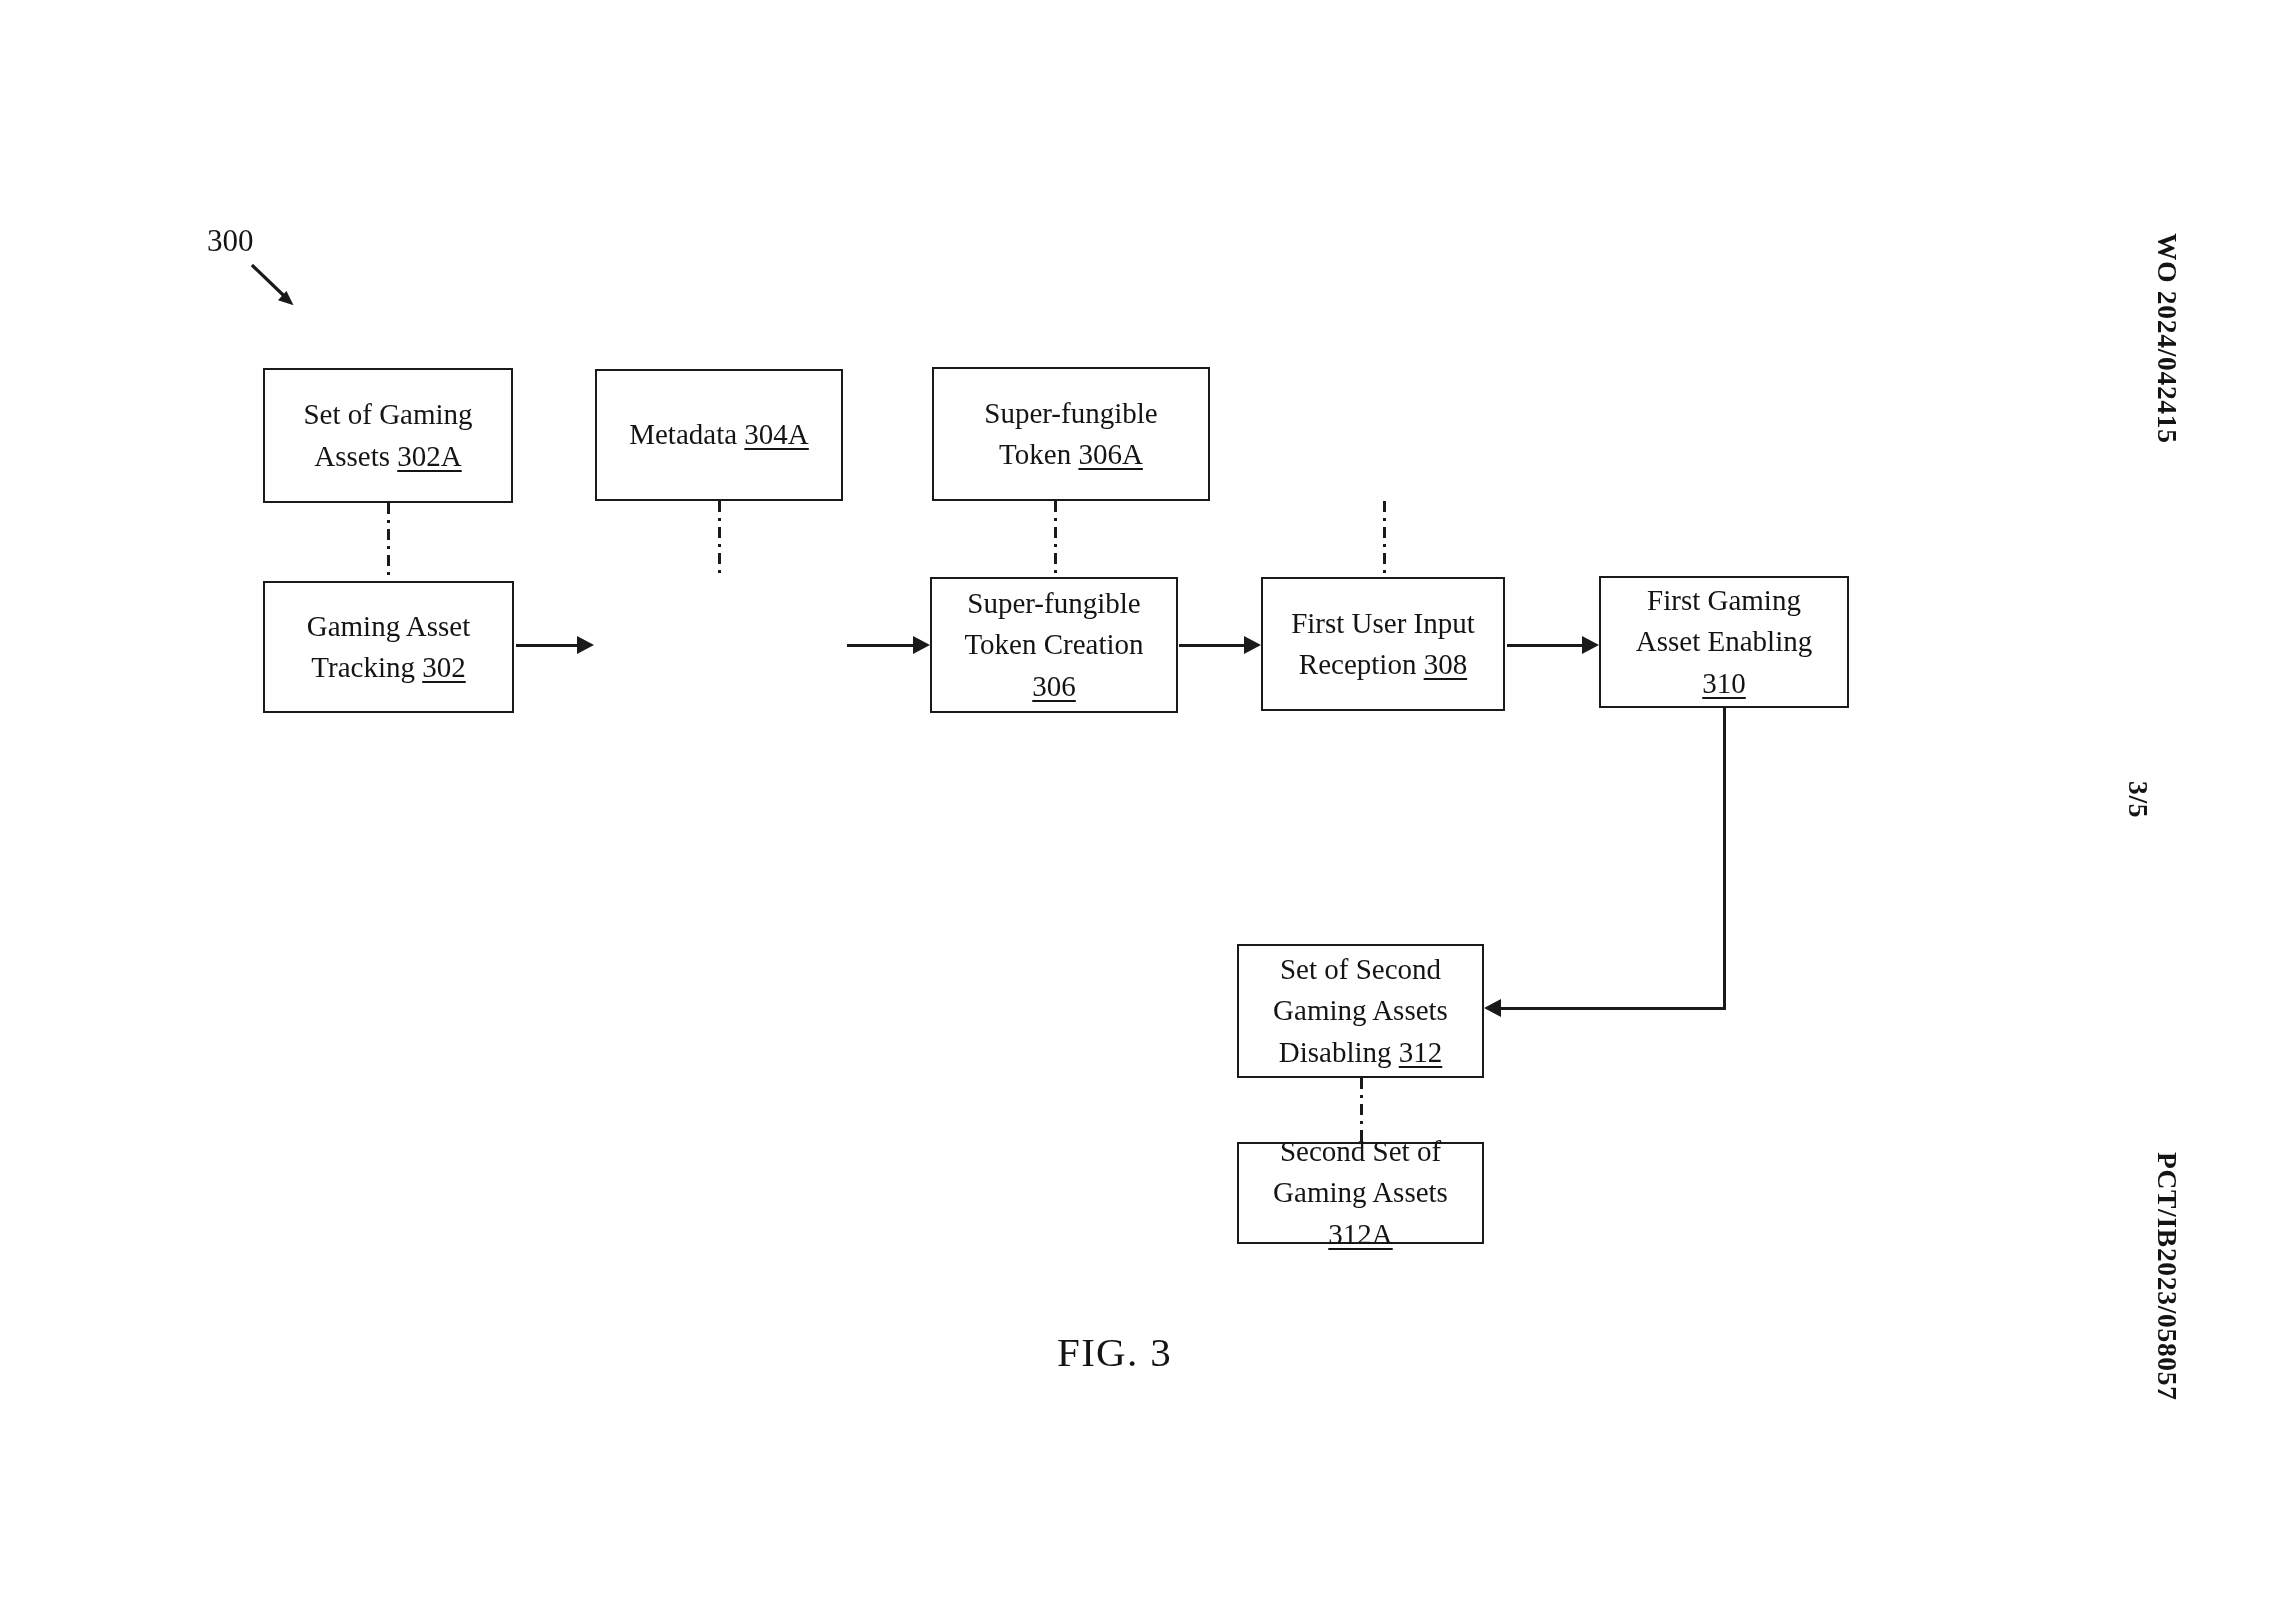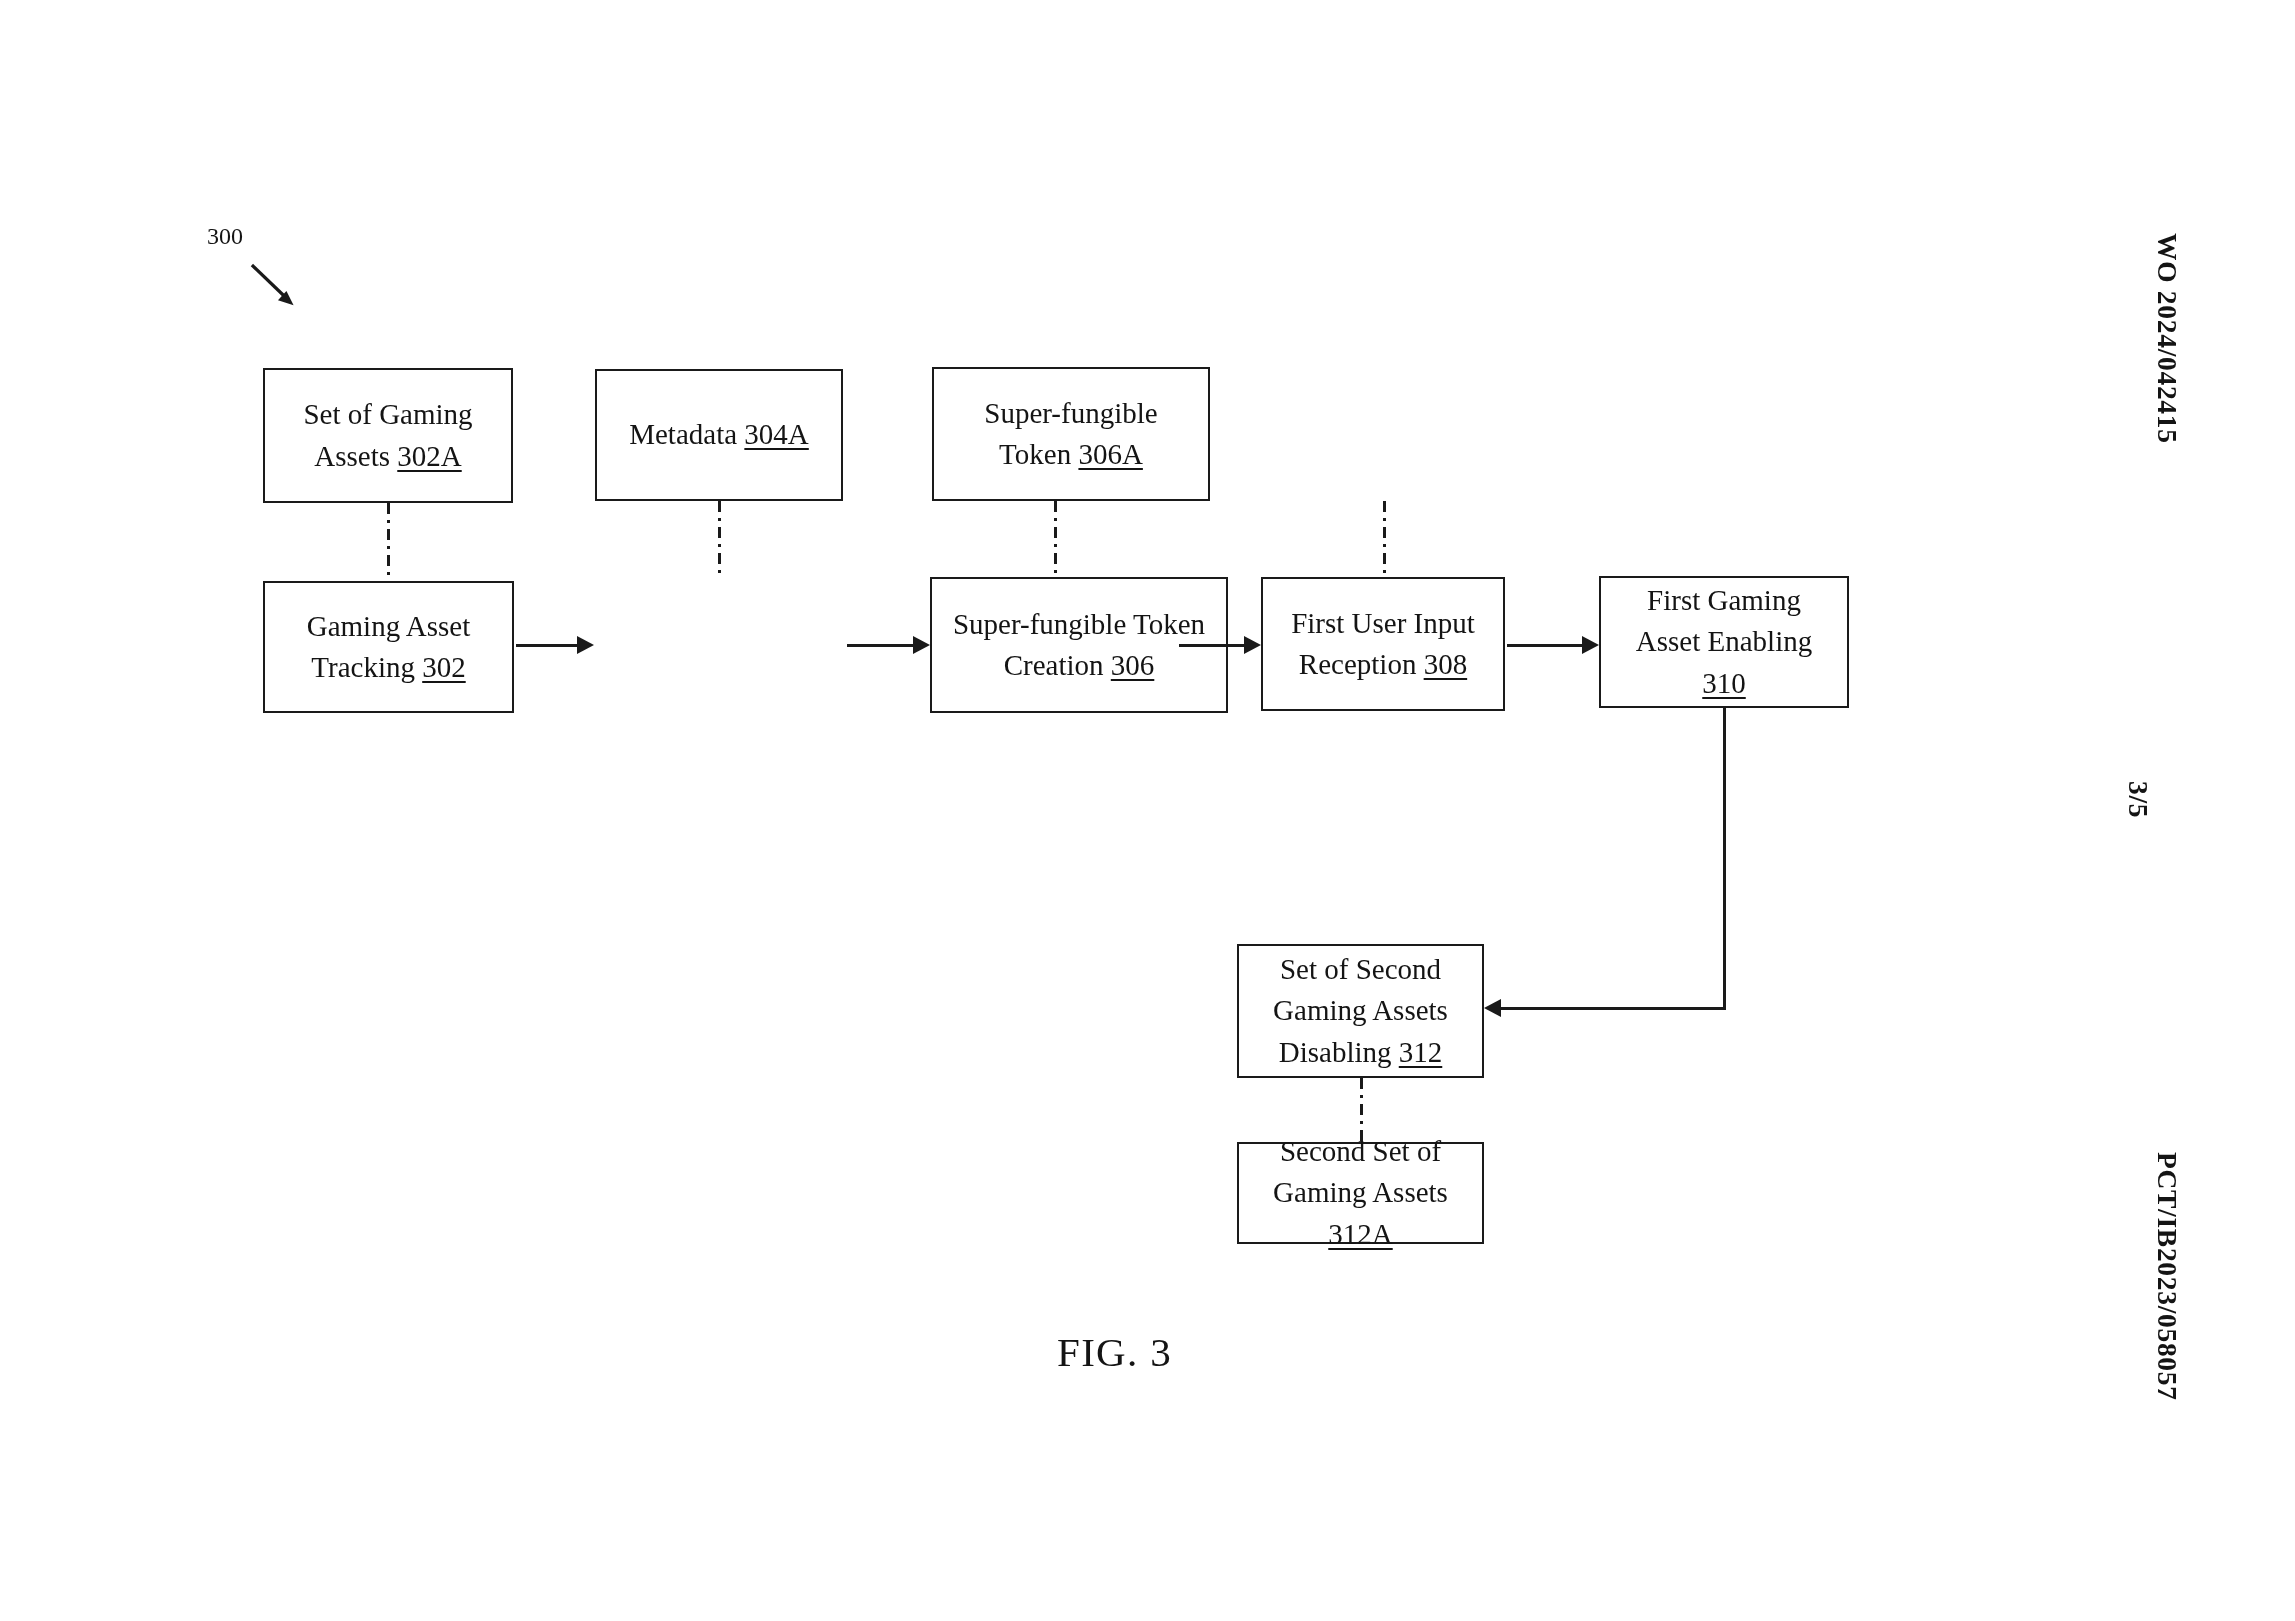--- a/index.html
+++ b/index.html
@@ -44,21 +44,21 @@
     border-top:9.8px solid transparent; border-bottom:9.8px solid transparent;
     border-left:17px solid #1a1a1a;
   }
   .head-left {
     position:absolute; width:0; height:0;
     border-top:9.8px solid transparent; border-bottom:9.8px solid transparent;
     border-right:17px solid #1a1a1a;
   }
 
   
-  .ref300 { position:absolute; left:207px; top:223px; font-size:24px; }
+  .ref300 { position:absolute; left:207px; top:223px; font-size:31px; }
   .arrow300 { position:absolute; left:248px; top:261px; }
   .figcap {
     position:absolute; left:944px; top:1328px; width:341px;
     text-align:center; font-size:41px; font-weight:normal; letter-spacing:1.3px;
   }
   .side {
     position:absolute;
     writing-mode:vertical-rl;
     font-weight:bold; font-size:27.5px; letter-spacing:0.7px;
     white-space:nowrap;
@@ -89,21 +89,21 @@
   </div>
 
   <div class="vdash" style="left:387px;top:503px;height:77px"></div>
   <div class="vdash" style="left:718px;top:501px;height:78px"></div>
   <div class="vdash" style="left:1054px;top:501px;height:76px"></div>
   <div class="vdash" style="left:1383px;top:501px;height:76px"></div>
 
   <div class="box" style="left:263px;top:581px;width:251px;height:132px">
     <p class="bt"><span>Gaming Asset Tracking</span> <span class="ref">302</span></p>
   </div>
-  <div class="box" style="left:930px;top:577px;width:298px;height:136px">
+  <div class="box" style="left:930px;top:577px;width:248px;height:136px">
     <p class="bt"><span>Super-fungible Token Creation</span> <span class="ref">306</span></p>
   </div>
   <div class="box" style="left:1261px;top:577px;width:244px;height:134px">
     <p class="bt"><span>First User Input Reception</span> <span class="ref">308</span></p>
   </div>
   <div class="box" style="left:1599px;top:576px;width:250px;height:132px">
     <p class="bt"><span>First Gaming Asset Enabling</span> <span class="ref">310</span></p>
   </div>
 
   <div>

